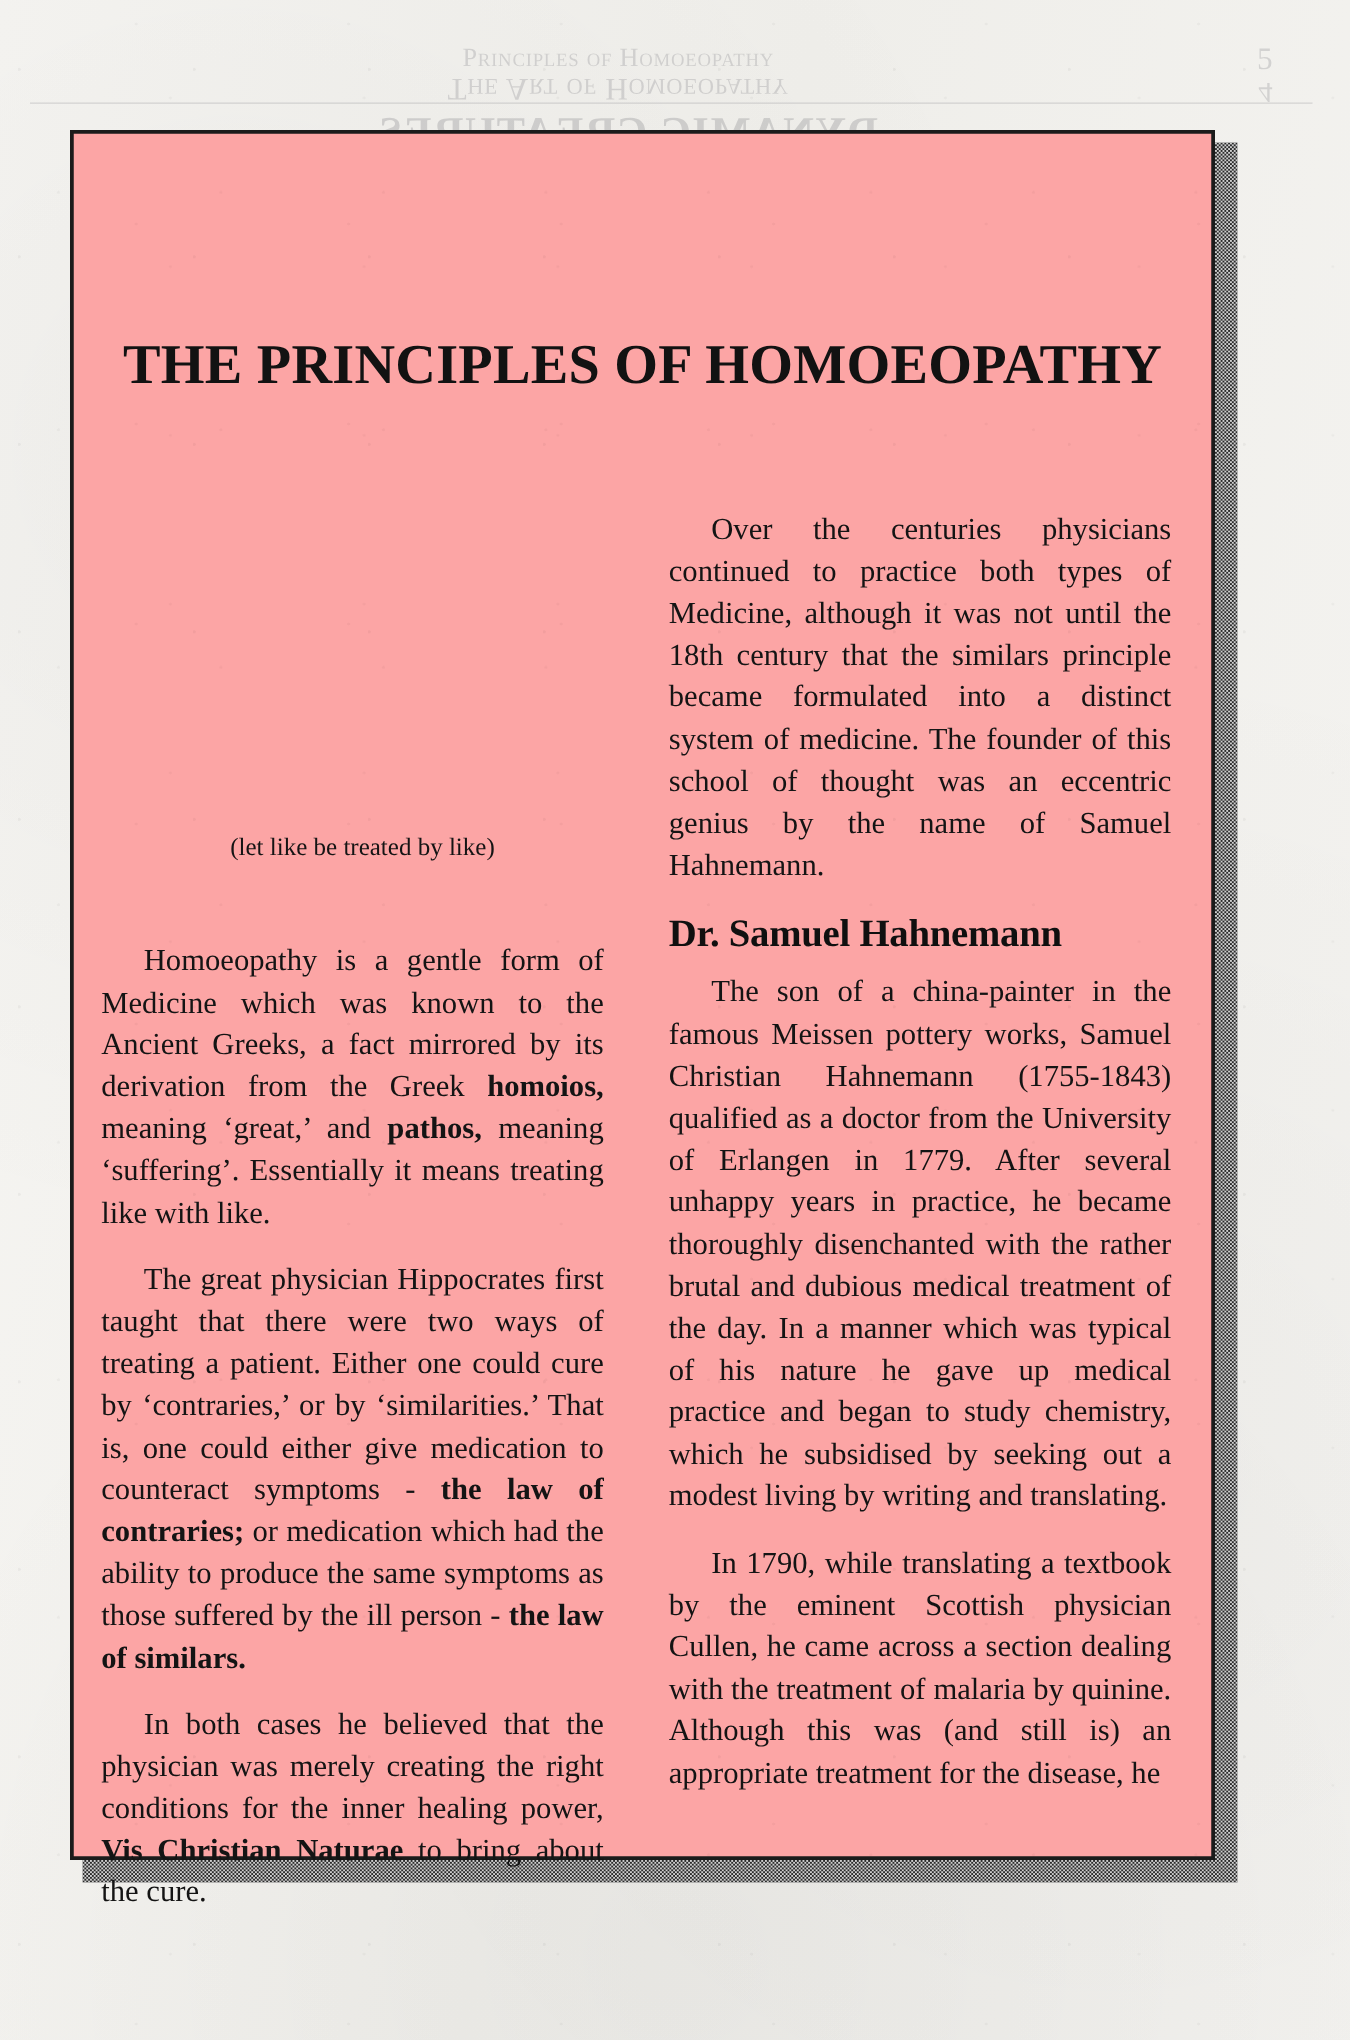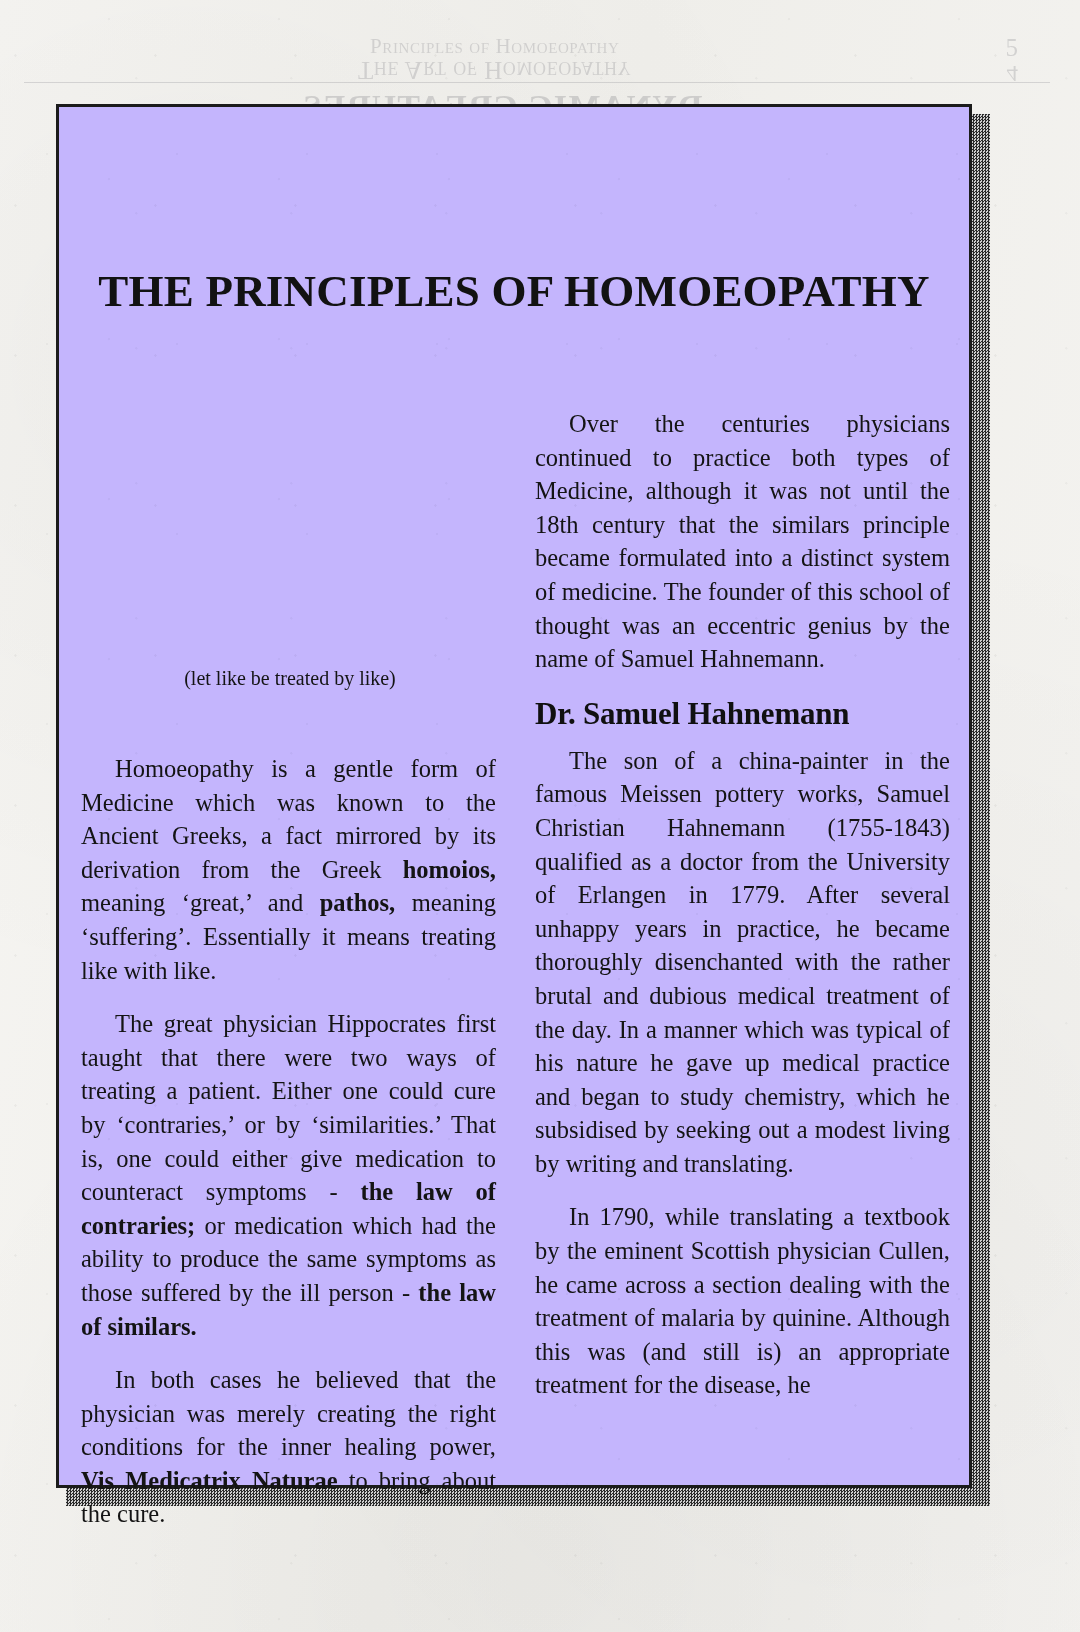--- a/index.html
+++ b/index.html
@@ -82,21 +82,21 @@
   
   #frame-shadow{
     position:absolute;left:66px;top:114px;
     width:924px;height:1392px;
     background:
       repeating-conic-gradient(#2a2a2a 0% 25%, #cfcfcf 0% 50%) 0 0/3px 3px;
   }
   #frame{
     position:absolute;left:56px;top:104px;
     width:916px;height:1384px;
-    background:#c4b5fd;
+    background:#fca5a5;
     border:3px solid #1b1b1b;
     box-sizing:border-box;
   }
   #frame-inner{
     position:absolute;inset:0;
     padding:0;
   }
 
   
   #doc-title{
@@ -115,21 +115,21 @@
     position:absolute;left:22px;top:300px;
     width:872px;height:1060px;
   }
   .col{
     position:absolute;top:0;width:418px;
   }
   .col.left{left:0;}
   .col.right{left:454px;}
 
   .body-p{
-    margin:0 3px 20px 0;
+    margin:0 16px 20px 0;
     font-size:24.5px;
     line-height:33.6px;
     text-align:justify;
     text-indent:34px;
     color:#141414;
     hyphens:manual;
   }
   .body-p b{font-weight:bold;}
 
   .tagline{
@@ -213,21 +213,21 @@
           <div class="spacer-top"></div>
 
           <p class="tagline-sub">(let like be treated by like)</p>
 
           <div class="spacer-mid"></div>
 
           <p class="body-p"><span>Homoeopathy is a gentle form of Medicine which was known to the Ancient Greeks, a fact mirrored by its derivation from the Greek </span><b>homoios,</b><span> meaning ‘great,’ and </span><b>pathos,</b><span> meaning ‘suffering’. Essentially it means treating like with like.</span></p>
 
           <p class="body-p"><span>The great physician Hippocrates first taught that there were two ways of treating a patient. Either one could cure by ‘contraries,’ or by ‘similarities.’ That is, one could either give medication to counteract symptoms - </span><b>the law of contraries;</b><span> or medication which had the ability to produce the same symptoms as those suffered by the ill person - </span><b>the law of similars.</b></p>
 
-          <p class="body-p"><span>In both cases he believed that the physician was merely creating the right conditions for the inner healing power, </span><b>Vis Medicatrix Naturae</b><span> to bring about the cure.</span></p>
+          <p class="body-p"><span>In both cases he believed that the physician was merely creating the right conditions for the inner healing power, </span><b>Vis Christian Naturae</b><span> to bring about the cure.</span></p>
         </div>
 
         <div class="col right">
           <p class="body-p">Over the centuries physicians continued to practice both types of Medicine, although it was not until the 18th century that the similars principle became formulated into a distinct system of medicine. The founder of this school of thought was an eccentric genius by the name of Samuel Hahnemann.</p>
 
           <h2 class="sub-head">Dr. Samuel Hahnemann</h2>
 
           <p class="body-p">The son of a china-painter in the famous Meissen pottery works, Samuel Christian Hahnemann (1755-1843) qualified as a doctor from the University of Erlangen in 1779. After several unhappy years in practice, he became thoroughly disenchanted with the rather brutal and dubious medical treatment of the day. In a manner which was typical of his nature he gave up medical practice and began to study chemistry, which he subsidised by seeking out a modest living by writing and translating.</p>
 
           <p class="body-p">In 1790, while translating a textbook by the eminent Scottish physician Cullen, he came across a section dealing with the treatment of malaria by quinine. Although this was (and still is) an appropriate treatment for the disease, he</p>

